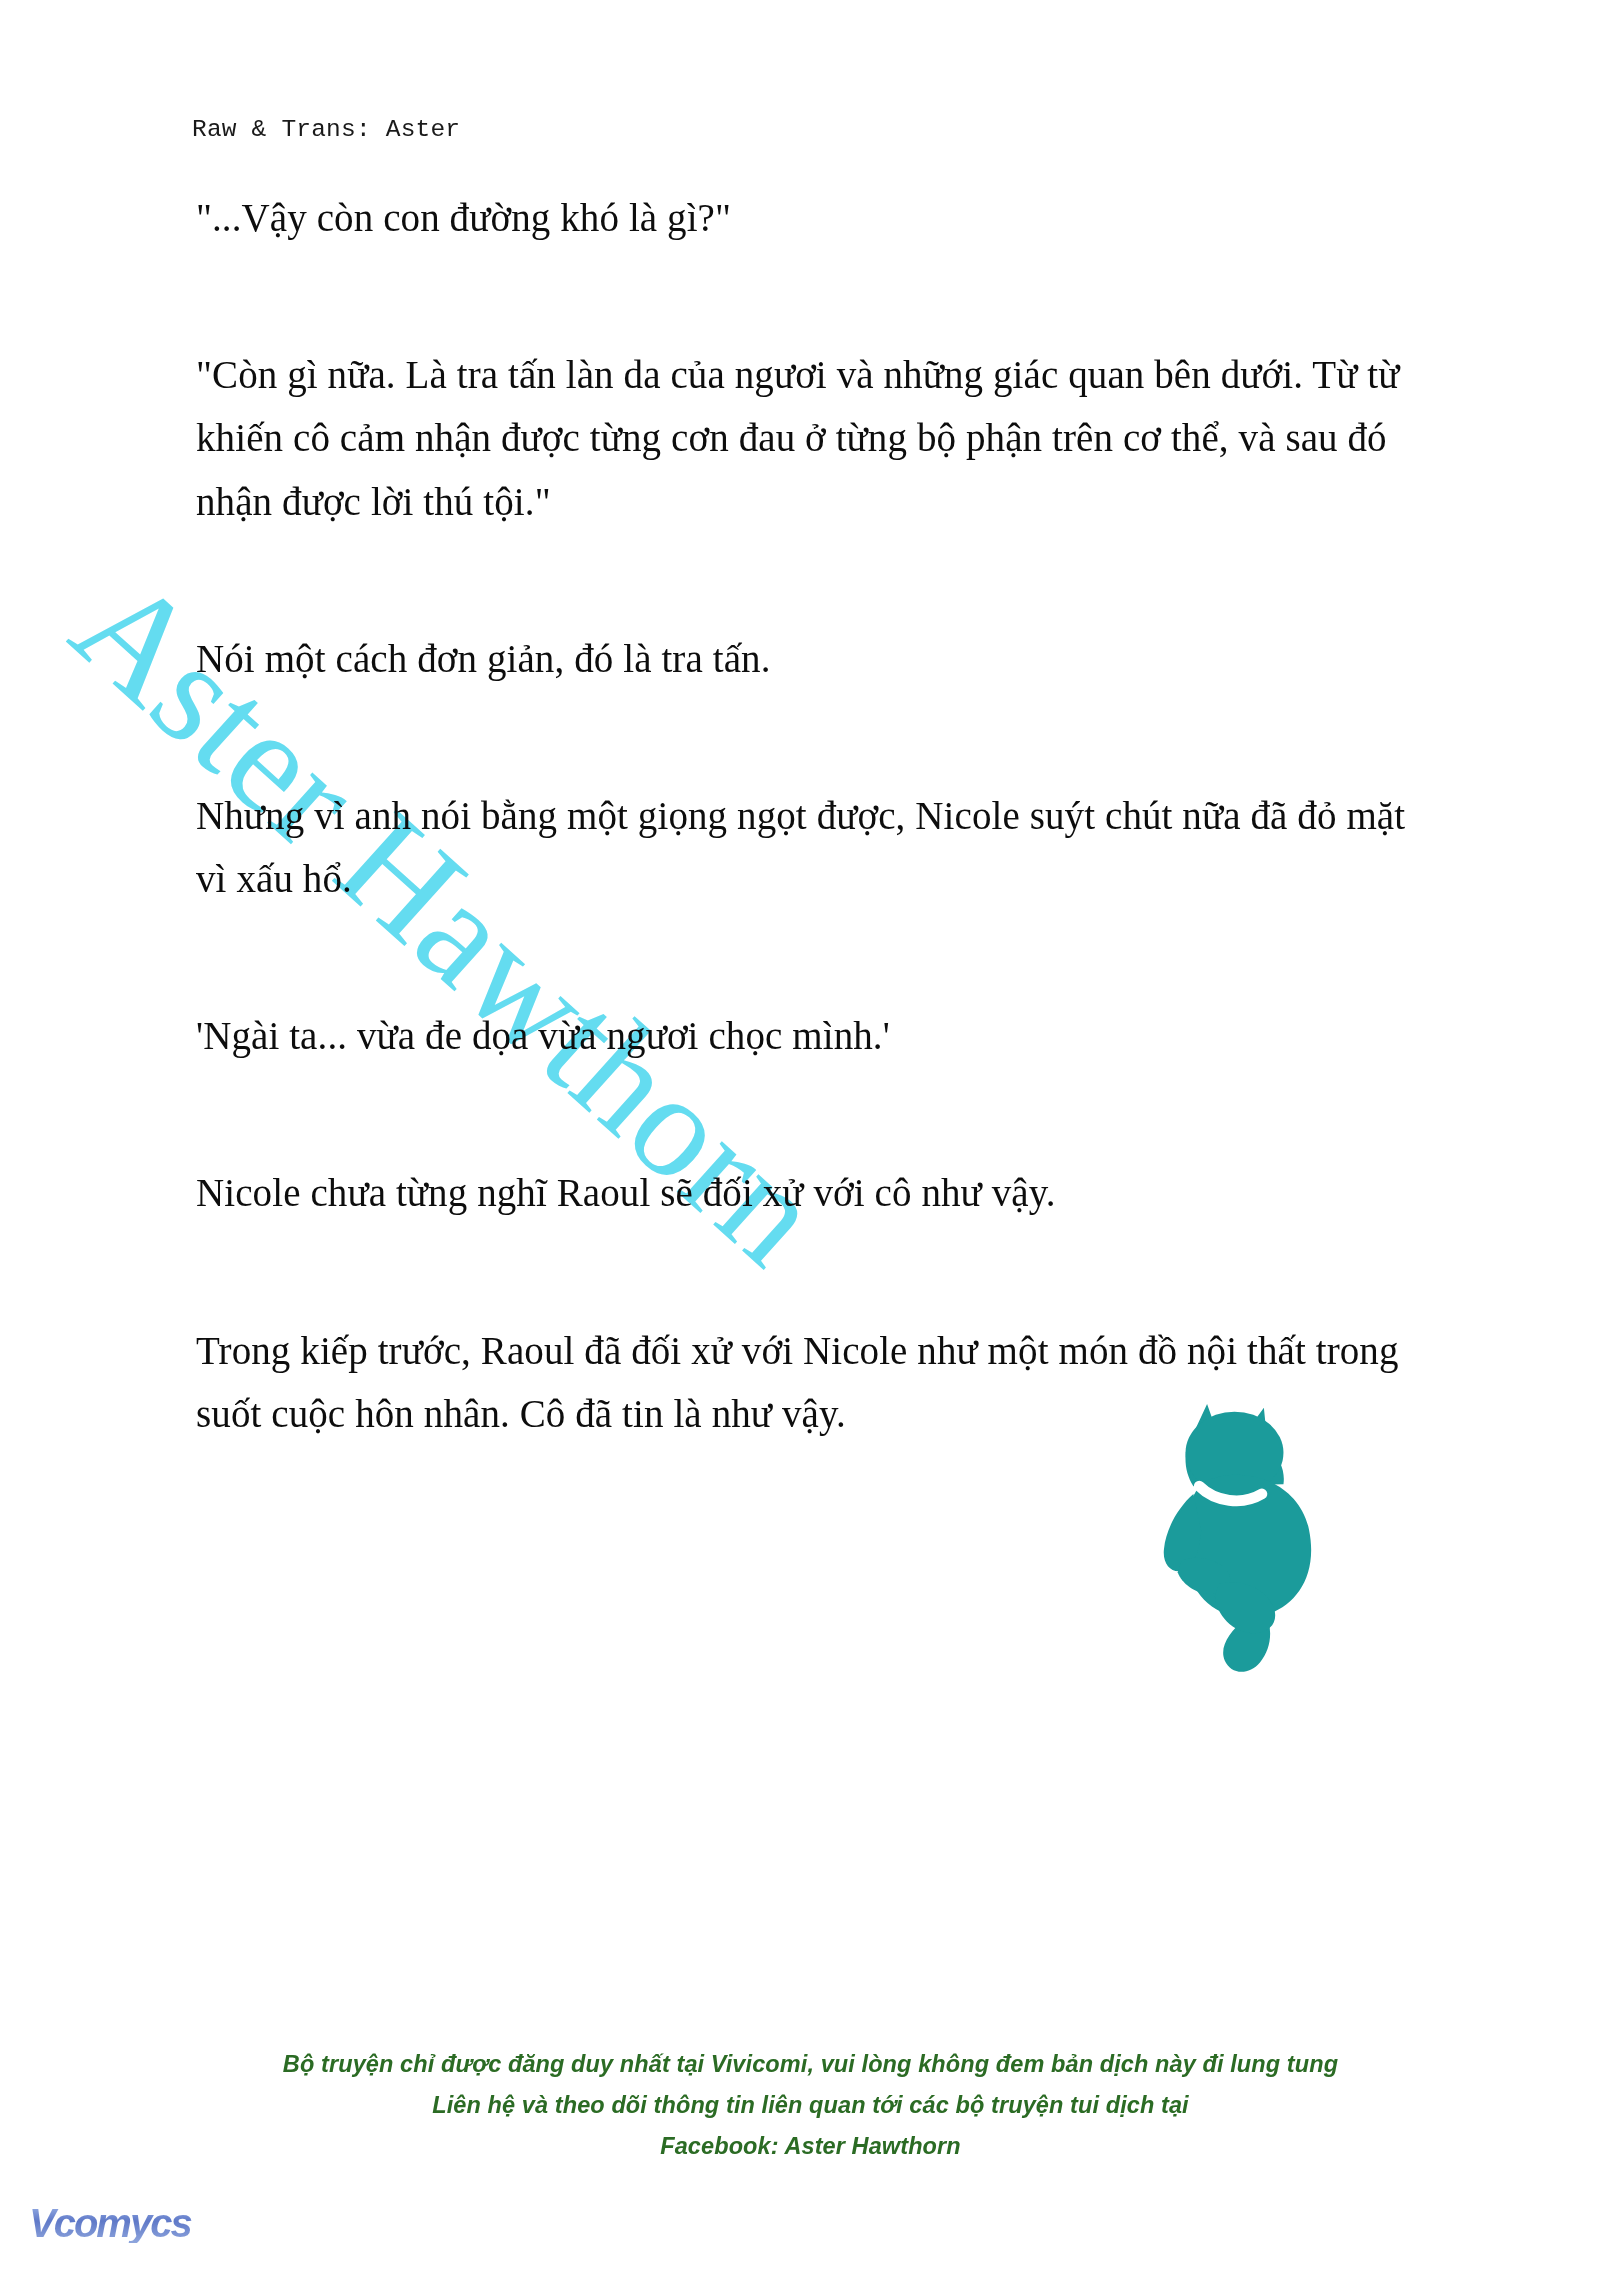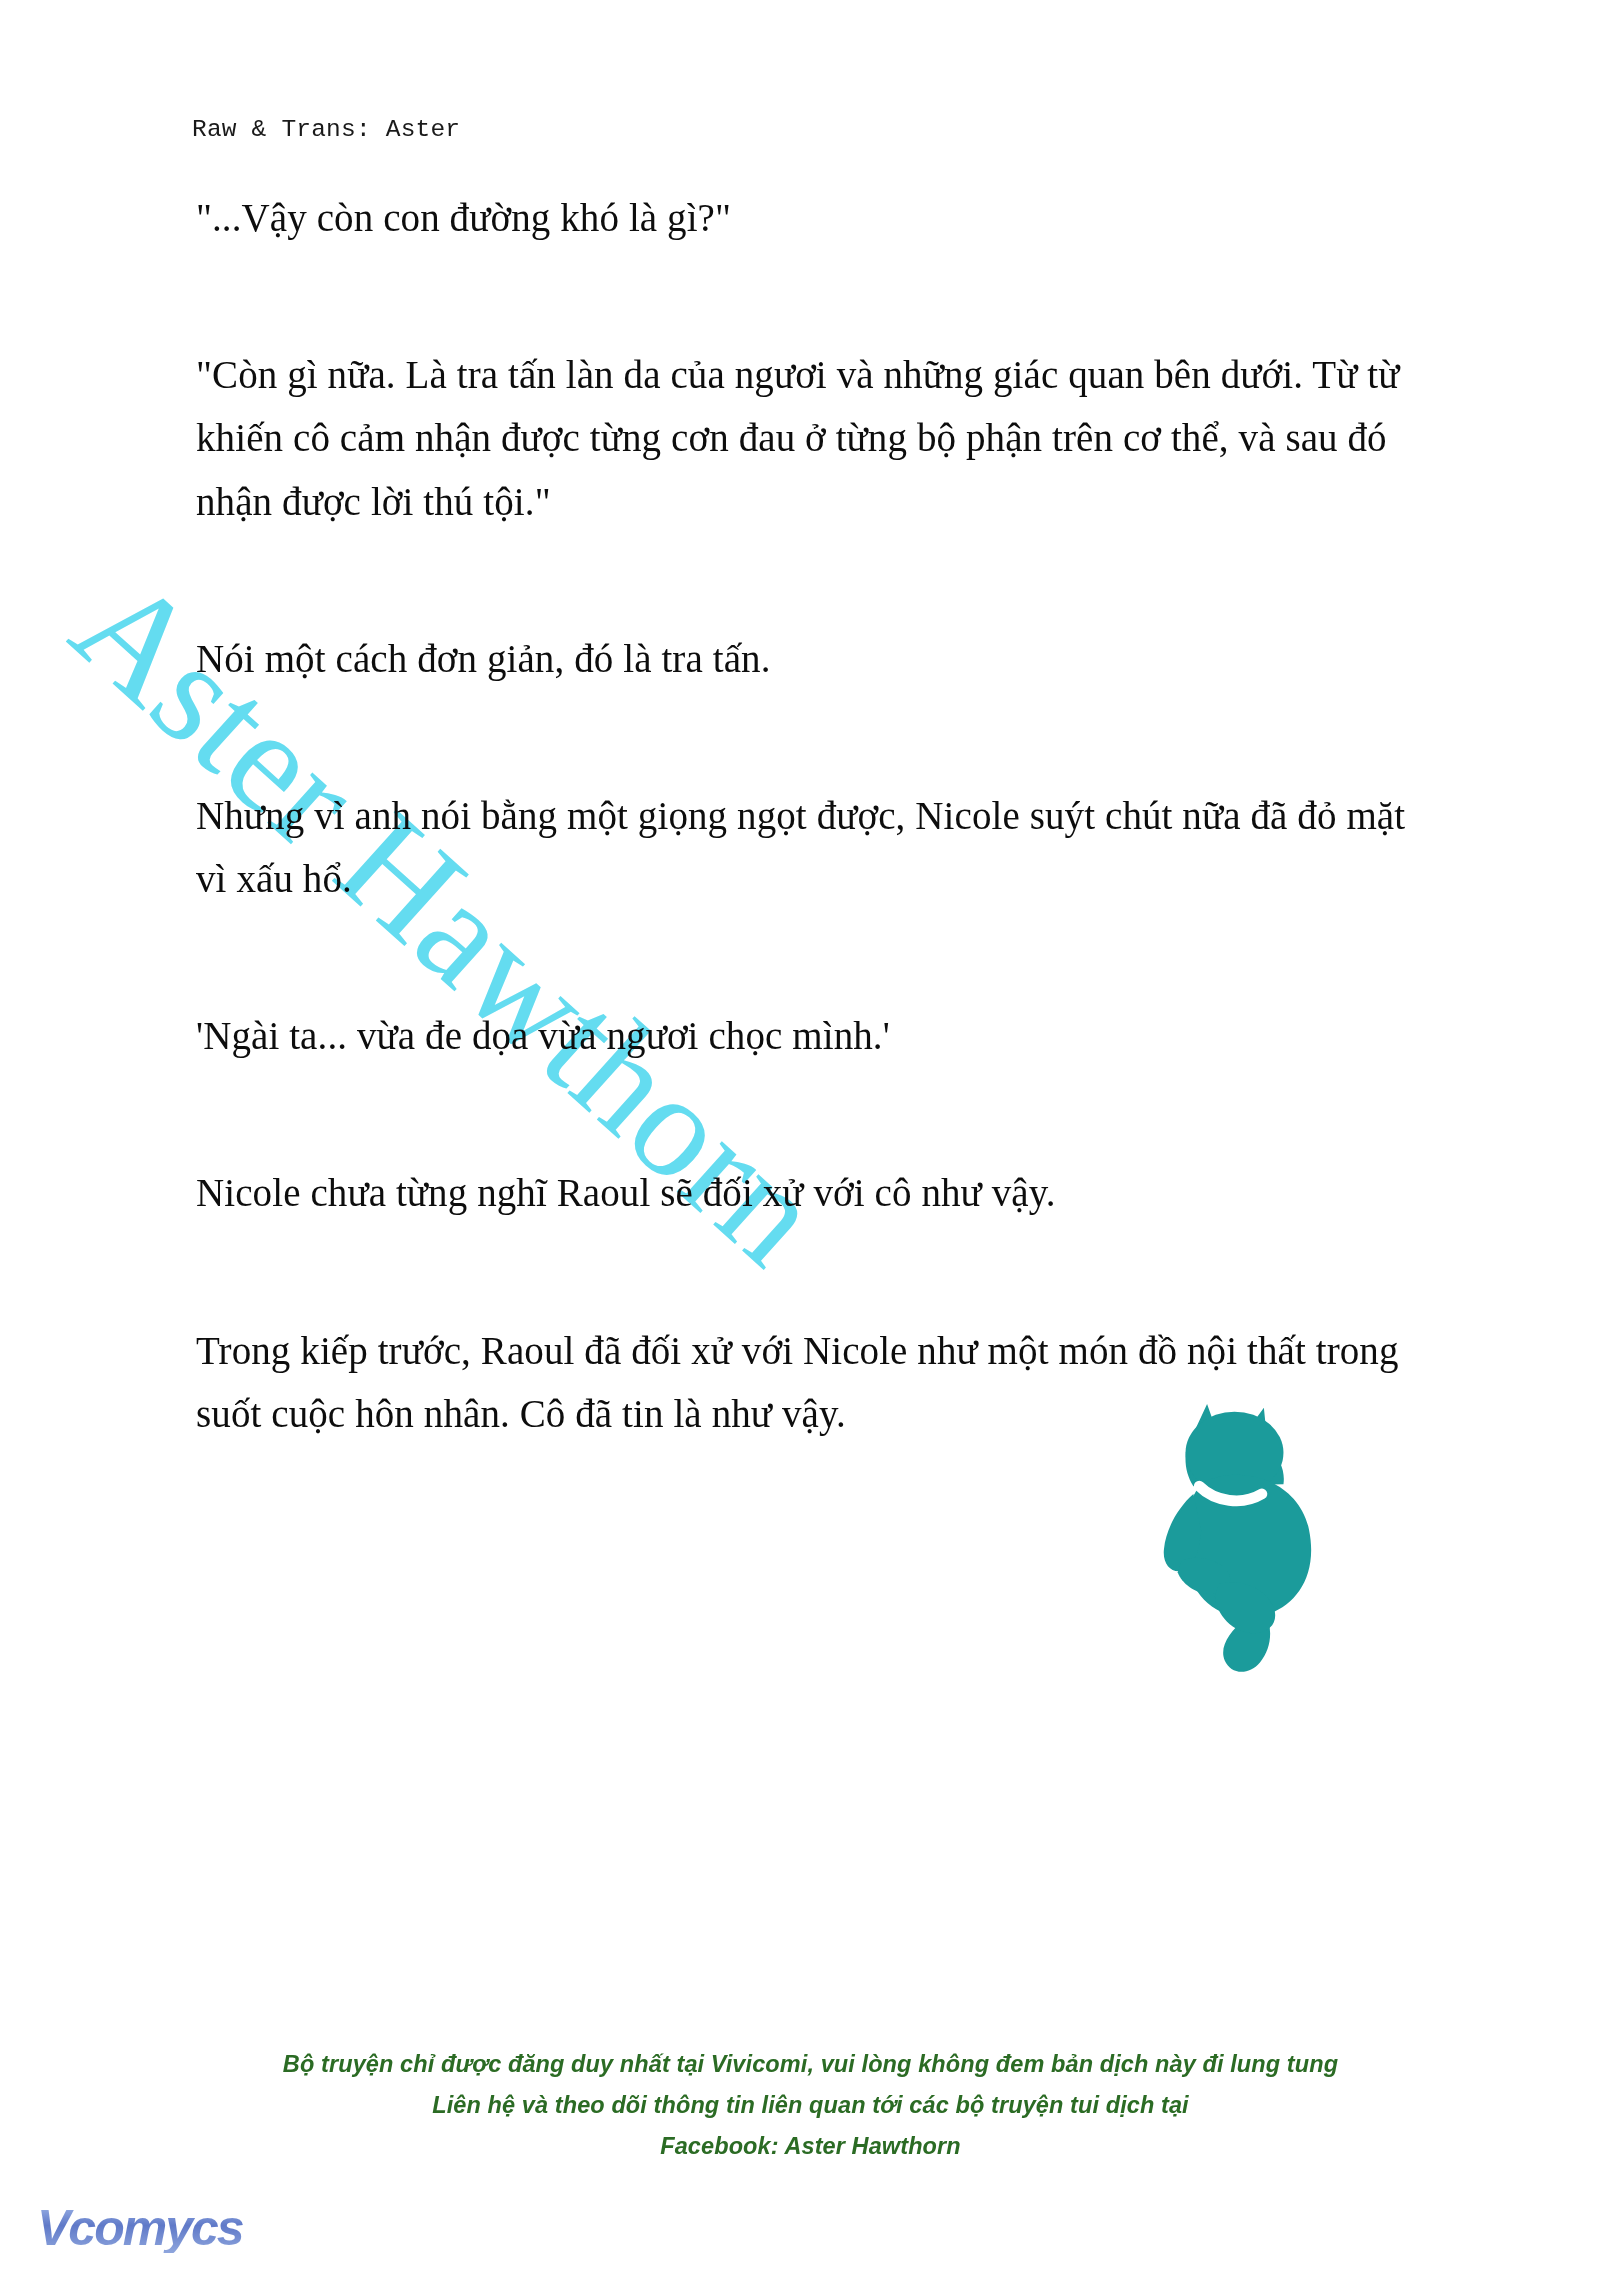--- a/index.html
+++ b/index.html
@@ -105,29 +105,28 @@
     left: 29px;
     top: 2203px;
     width: 255px;
     height: 78px;
     z-index: 5;
   }
   .logo-text {
     font-family: "Liberation Sans", "DejaVu Sans", sans-serif;
     font-weight: bold;
     font-style: italic;
-    font-size: 50px;
+    font-size: 40px;
     letter-spacing: -2px;
     background: linear-gradient(180deg, #9fb6e8 0%, #5f79c8 45%, #8fa6dd 100%);
     -webkit-background-clip: text;
     background-clip: text;
     color: transparent;
     line-height: 1;
     display: block;
-    margin-left: 8px;
   }
 </style>
 </head>
 <body>
 
 <div class="page">
 
   <div class="header">Raw &amp; Trans: Aster</div>
 
   <div class="watermark">Aster Hawthorn</div>

